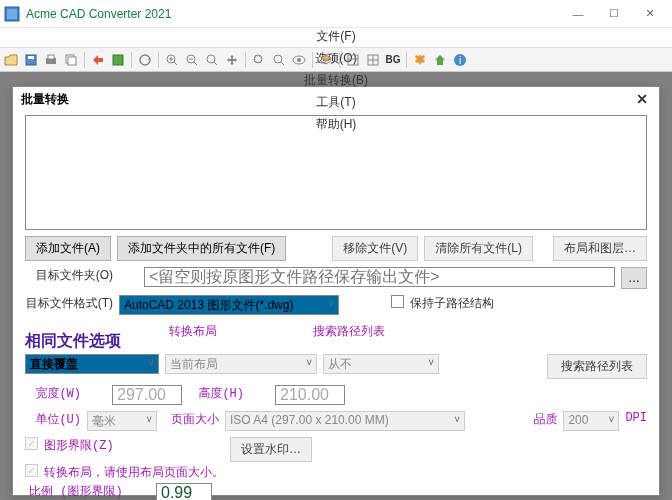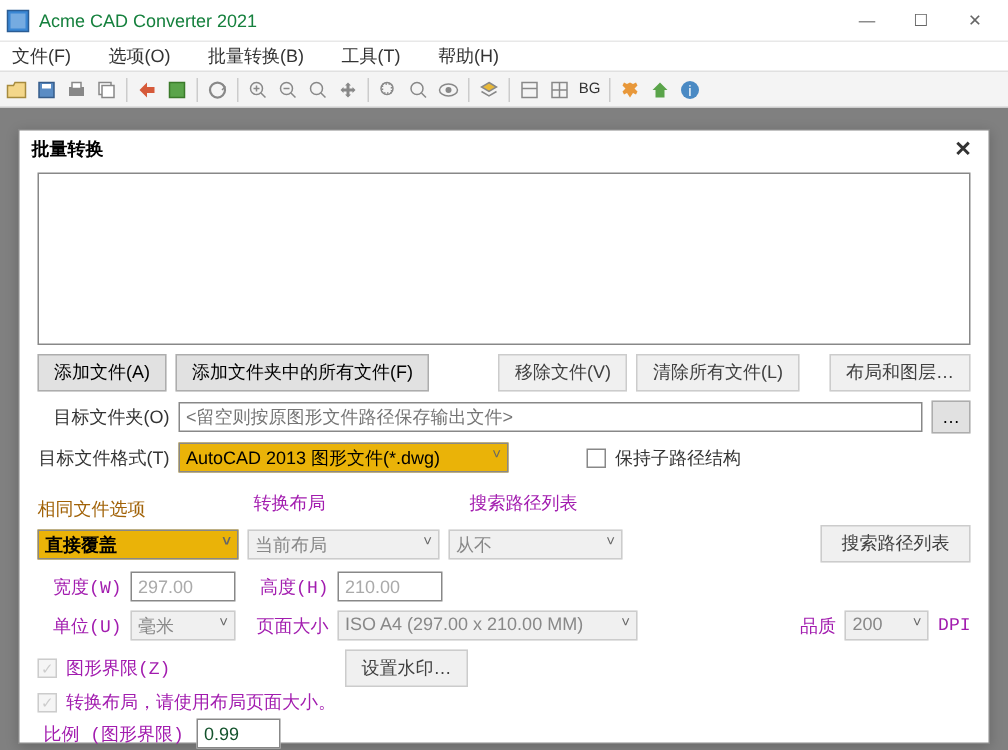--- a/index.html
+++ b/index.html
@@ -2,44 +2,44 @@
 <html><head>
 <meta charset="utf-8">
 <style>
 * { box-sizing: border-box; margin: 0; padding: 0; font-family: "Microsoft YaHei", "SimSun", Arial, sans-serif; }
 body { background: #fff; width: 672px; height: 500px; overflow: hidden; }
 .titlebar { height: 28px; background: #fff; display: flex; align-items: center; padding: 0 4px; border-bottom: 1px solid #e8e8e8; }
 .titlebar .app-icon { width: 16px; height: 16px; margin-right: 6px; display:inline-flex; align-items:center; justify-content:center; }
 .titlebar .title { font-size: 12px; color: #15803d; flex: 1; }
 .win-controls { display: flex; }
 .win-btn { width: 36px; height: 24px; display: flex; align-items: center; justify-content: center; color: #666; font-size: 11px; }
-.menubar { height: 20px; display: flex; align-items: center; padding: 0 4px; gap: 17px; font-size: 12px; color: #333; border-bottom: 1px solid #e0e0e0; }
+.menubar { height: 20px; display: flex; align-items: center; padding: 0 4px; gap: 5px; font-size: 12px; color: #333; border-bottom: 1px solid #e0e0e0; flex-direction: column; }
 .menu-item { padding: 0 4px; }
 .toolbar { height: 24px; background: #f4f4f4; border-bottom: 1px solid #ccc; display: flex; align-items: center; padding: 0 2px; gap: 2px; }
 .tb-icon { width: 18px; height: 18px; display: flex; align-items: center; justify-content: center; font-size: 11px; }
 .tb-sep { width: 1px; height: 16px; background: #ccc; margin: 0 2px; }
 .main-area { background: #808080; height: 428px; padding: 14px 12px; }
 .dialog { background: #fff; width: 100%; height: 410px; border: 1px solid #888; box-shadow: 0 2px 8px rgba(0,0,0,0.2); }
 .dlg-title { height: 24px; display: flex; align-items: center; padding: 0 8px; font-size: 12px; font-weight: bold; }
 .dlg-close { margin-left: auto; font-size: 14px; color: #333; width: 18px; text-align: center; }
 .dlg-body { padding: 4px 12px 8px 12px; }
 .file-list { border: 1px solid #888; height: 115px; background: #fff; }
-.row { display: flex; align-items: center; gap: 6px; margin-top: 6px; font-size: 12px; }
+.row { display: flex; align-items: flex-start; gap: 6px; margin-top: 6px; font-size: 12px; }
 .btn { background: #e1e1e1; border: 1px solid #adadad; padding: 3px 10px; font-size: 12px; min-width: 60px; text-align: center; }
 .btn.w { min-width: 80px; }
 .btn.disabled { color: #404040; border-color: #ccc; background: #f0f0f0; }
-.input { border: 1px solid #888; padding: 2px 4px; font-size: 12px; height: 20px; background: #fff; }
-.select { border: 1px solid #888; padding: 1px 18px 1px 4px; font-size: 12px; height: 20px; background: #eab308; position: relative; }
+.input { border: 1px solid #888; padding: 2px 4px; font-size: 16px; height: 20px; background: #fff; margin-left: 25px; }
+.select { border: 1px solid #888; padding: 1px 18px 1px 4px; font-size: 12px; height: 20px; background: #0369a1; position: relative; }
 .select::after { content: "˅"; position: absolute; right: 4px; top: 2px; color: #666; font-size: 10px; }
 .select.disabled { background: #f0f0f0; color: #888; border-color: #ccc; }
 .label { color: #333; font-size: 12px; }
 .label.disabled { color: #a21caf; font-family: Liberation Mono, monospace; }
 .checkbox { width: 13px; height: 13px; border: 1px solid #888; background: #fff; display: inline-flex; align-items: center; justify-content: center; font-size: 10px; color: #0078d7; }
 .checkbox.disabled { border-color: #ccc; color: #ccc; background: #f5f5f5; }
-.section-head { font-size: 12px; color: #a16207; margin-top: 8px; }
+.section-head { font-size: 16px; color: #4c1d95; margin-top: 8px; font-weight: bold; }
 .spacer { flex: 1; }
 .lbl-w { width: 88px; text-align: right; }
 .lbl-s { width: 56px; text-align: right; }
 </style>
 </head>
 <body>
 
 <div class="titlebar">
   <span class="app-icon">
     <svg width="16" height="16">
@@ -165,21 +165,21 @@
         <line x1="2" y1="6" x2="12" y2="6" stroke="#888"></line>
       </svg>
     </span>
   <span class="tb-icon">
       <svg width="14" height="14">
         <rect x="2" y="2" width="10" height="10" fill="none" stroke="#888"></rect>
         <line x1="7" y1="2" x2="7" y2="12" stroke="#888"></line>
         <line x1="2" y1="7" x2="12" y2="7" stroke="#888"></line>
       </svg>
     </span>
-  <span class="tb-icon" style="font-size:10px;color:#333;font-weight:normal;">BG</span>
+  <span class="tb-icon" style="font-size:10px;color:#333;font-weight:bold;">BG</span>
   <span class="tb-sep"></span>
   <span class="tb-icon">
       <svg width="14" height="14">
         <path d="M7 2 L9 3 L11 2 L12 4 L10 6 L12 8 L11 10 L9 9 L7 12 L5 9 L3 10 L2 8 L4 6 L2 4 L3 2 L5 3 Z" fill="#e8983a"></path>
       </svg>
     </span>
   <span class="tb-icon">
       <svg width="14" height="14">
         <path d="M7 2 L12 7 L10 7 L10 12 L4 12 L4 7 L2 7 Z" fill="#5aa44a"></path>
       </svg>
@@ -225,38 +225,38 @@
         <span class="label">保持子路径结构</span>
       </div>
 
       <div class="row" style="margin-top:8px">
         <span class="section-head" style="width:138px">相同文件选项</span>
         <span class="label disabled" style="width:138px">转换布局</span>
         <span class="label disabled" style="width:120px">搜索路径列表</span>
       </div>
       <div class="row" style="margin-top:2px">
         <span class="select" style="width:134px;font-weight:bold">直接覆盖</span>
-        <span class="select disabled" style="width:128px">当前布局</span>
+        <span class="select disabled" style="width:152px">当前布局</span>
         <span class="select disabled" style="width:116px">从不</span>
         <span class="spacer"></span>
         <span class="btn disabled" style="min-width:100px">搜索路径列表</span>
       </div>
 
       <div class="row">
         <span class="label disabled lbl-s">宽度(W)</span>
         <input class="input" style="width: 70px; color: rgb(170, 170, 170);" disabled="" value="297.00">
         <span class="label disabled lbl-s">高度(H)</span>
         <input class="input" style="width: 70px; color: rgb(170, 170, 170);" disabled="" value="210.00">
       </div>
 
       <div class="row">
         <span class="label disabled lbl-s">单位(U)</span>
         <span class="select disabled" style="width:70px">毫米</span>
         <span class="label disabled lbl-s">页面大小</span>
-        <span class="select disabled" style="width:200px">ISO A4 (297.00 x 210.00 MM)</span>
+        <span class="select disabled" style="width:240px">ISO A4 (297.00 x 210.00 MM)</span>
         <span class="spacer"></span>
         <span class="label disabled">品质</span>
         <span class="select disabled" style="width:56px">200</span>
         <span class="label disabled">DPI</span>
       </div>
 
       <div class="row">
         <span class="checkbox disabled">✓</span>
         <span class="label disabled" style="width:180px">图形界限(Z)</span>
         <span class="btn disabled">设置水印…</span>

